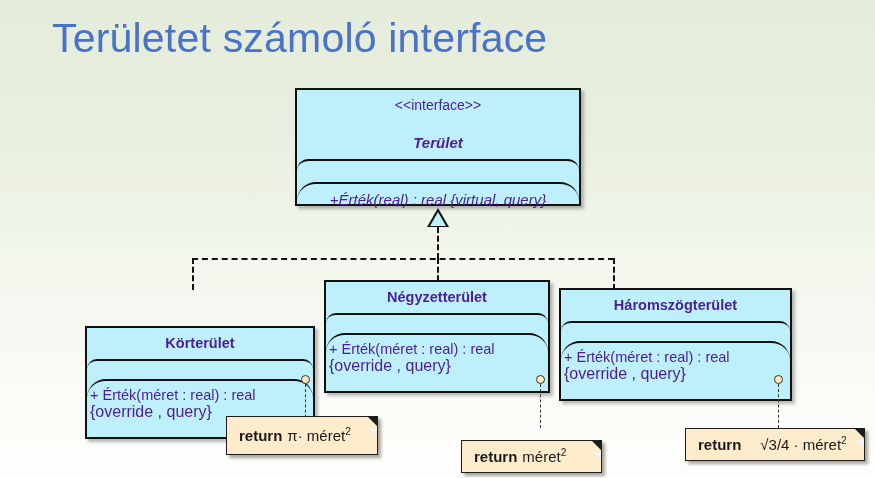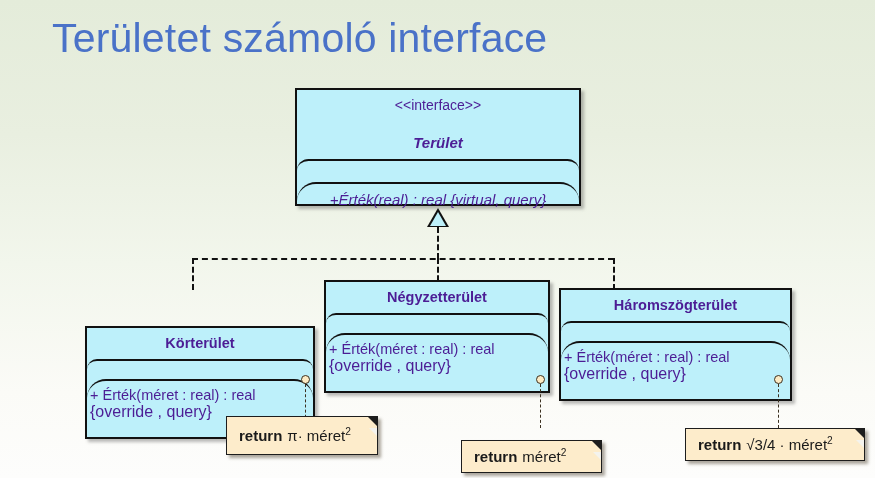--- a/index.html
+++ b/index.html
@@ -286,16 +286,16 @@
     <span class="note-fold">
       <span class="note-fold-inner"></span>
     </span>
     <span class="note-text"><span class="note-kw">return</span><span style="margin-left:5px">méret</span><sup class="sq">2</sup></span>
   </div>
 
   <div class="uml-note" id="note-2" style="left:685px; top:428px; width:180px; height:33px;">
     <span class="note-fold">
       <span class="note-fold-inner"></span>
     </span>
-    <span class="note-text"><span class="note-kw">return</span><span style="margin-left:5px">√3/4 · méret</span><sup class="sq">2</sup></span>
+    <span class="note-text"><span class="note-kw">return</span><span style="margin-left:19px">√3/4 · méret</span><sup class="sq">2</sup></span>
   </div>
 
 </div>
 
 </body></html>

